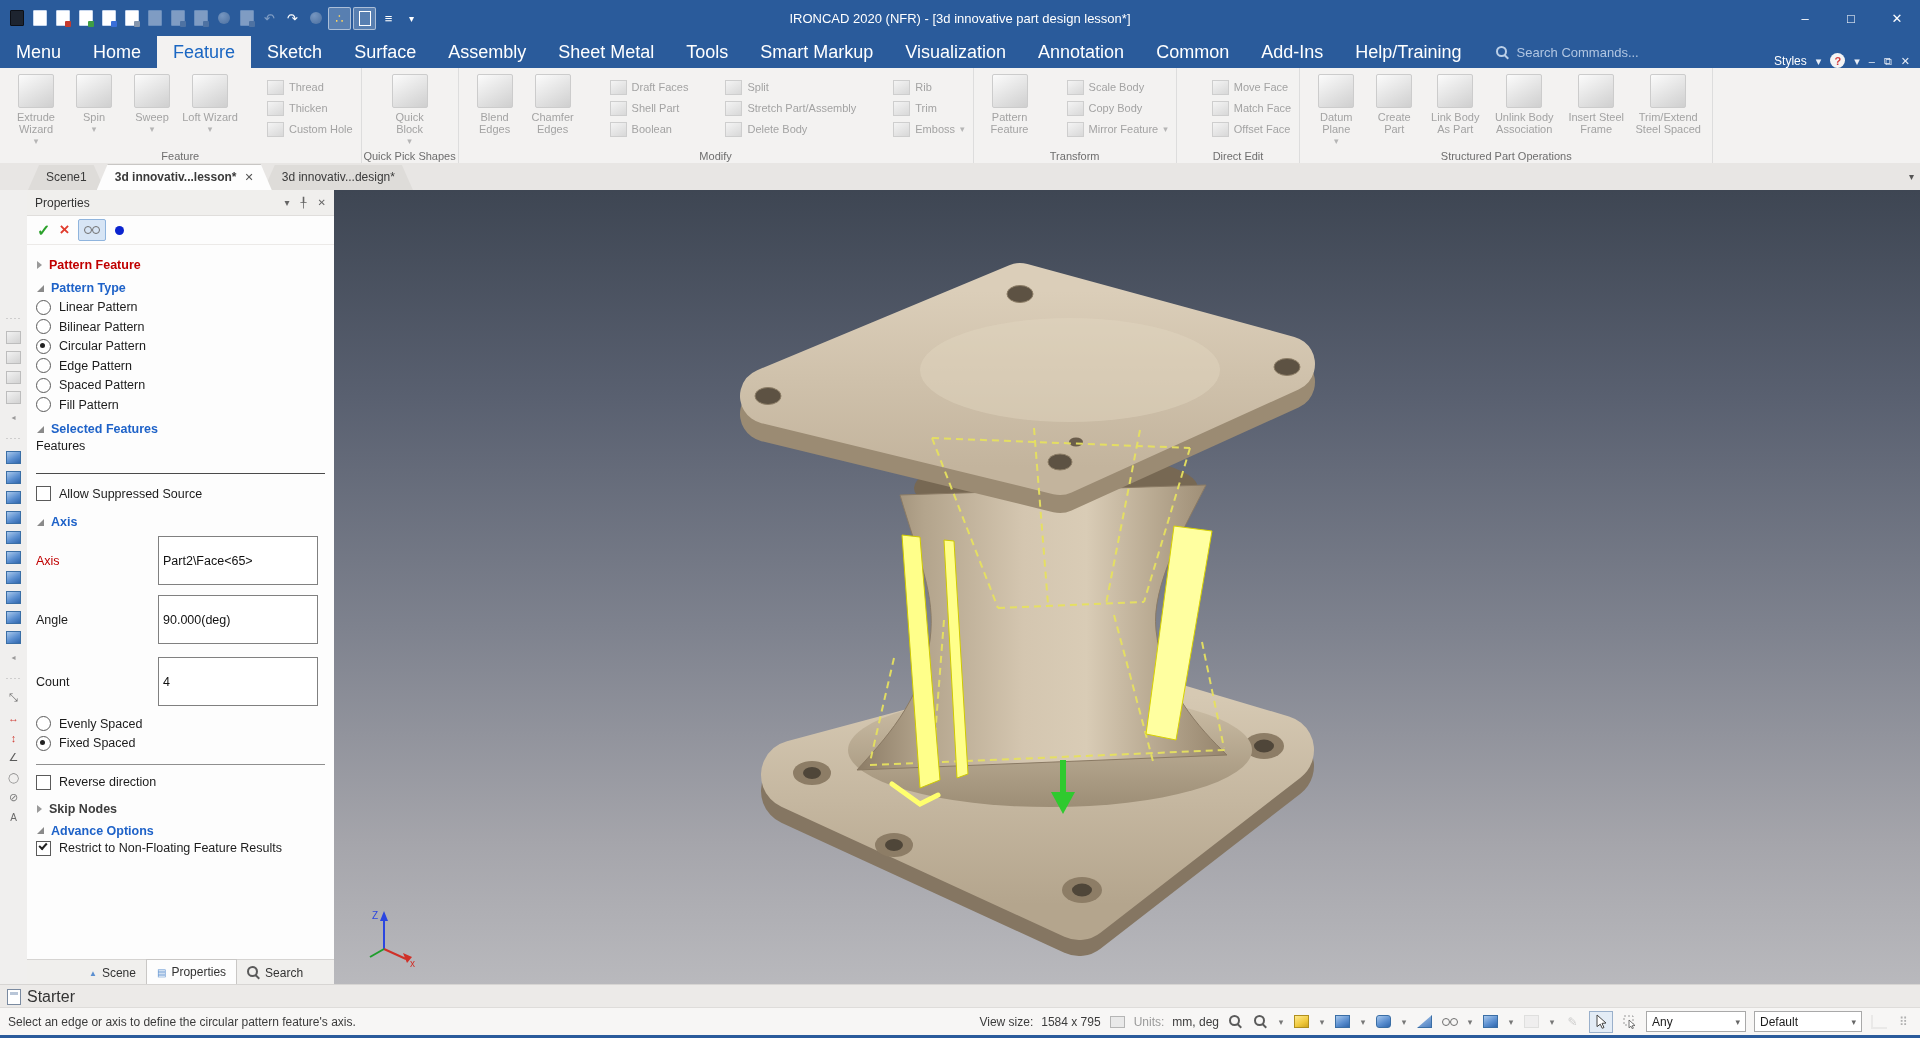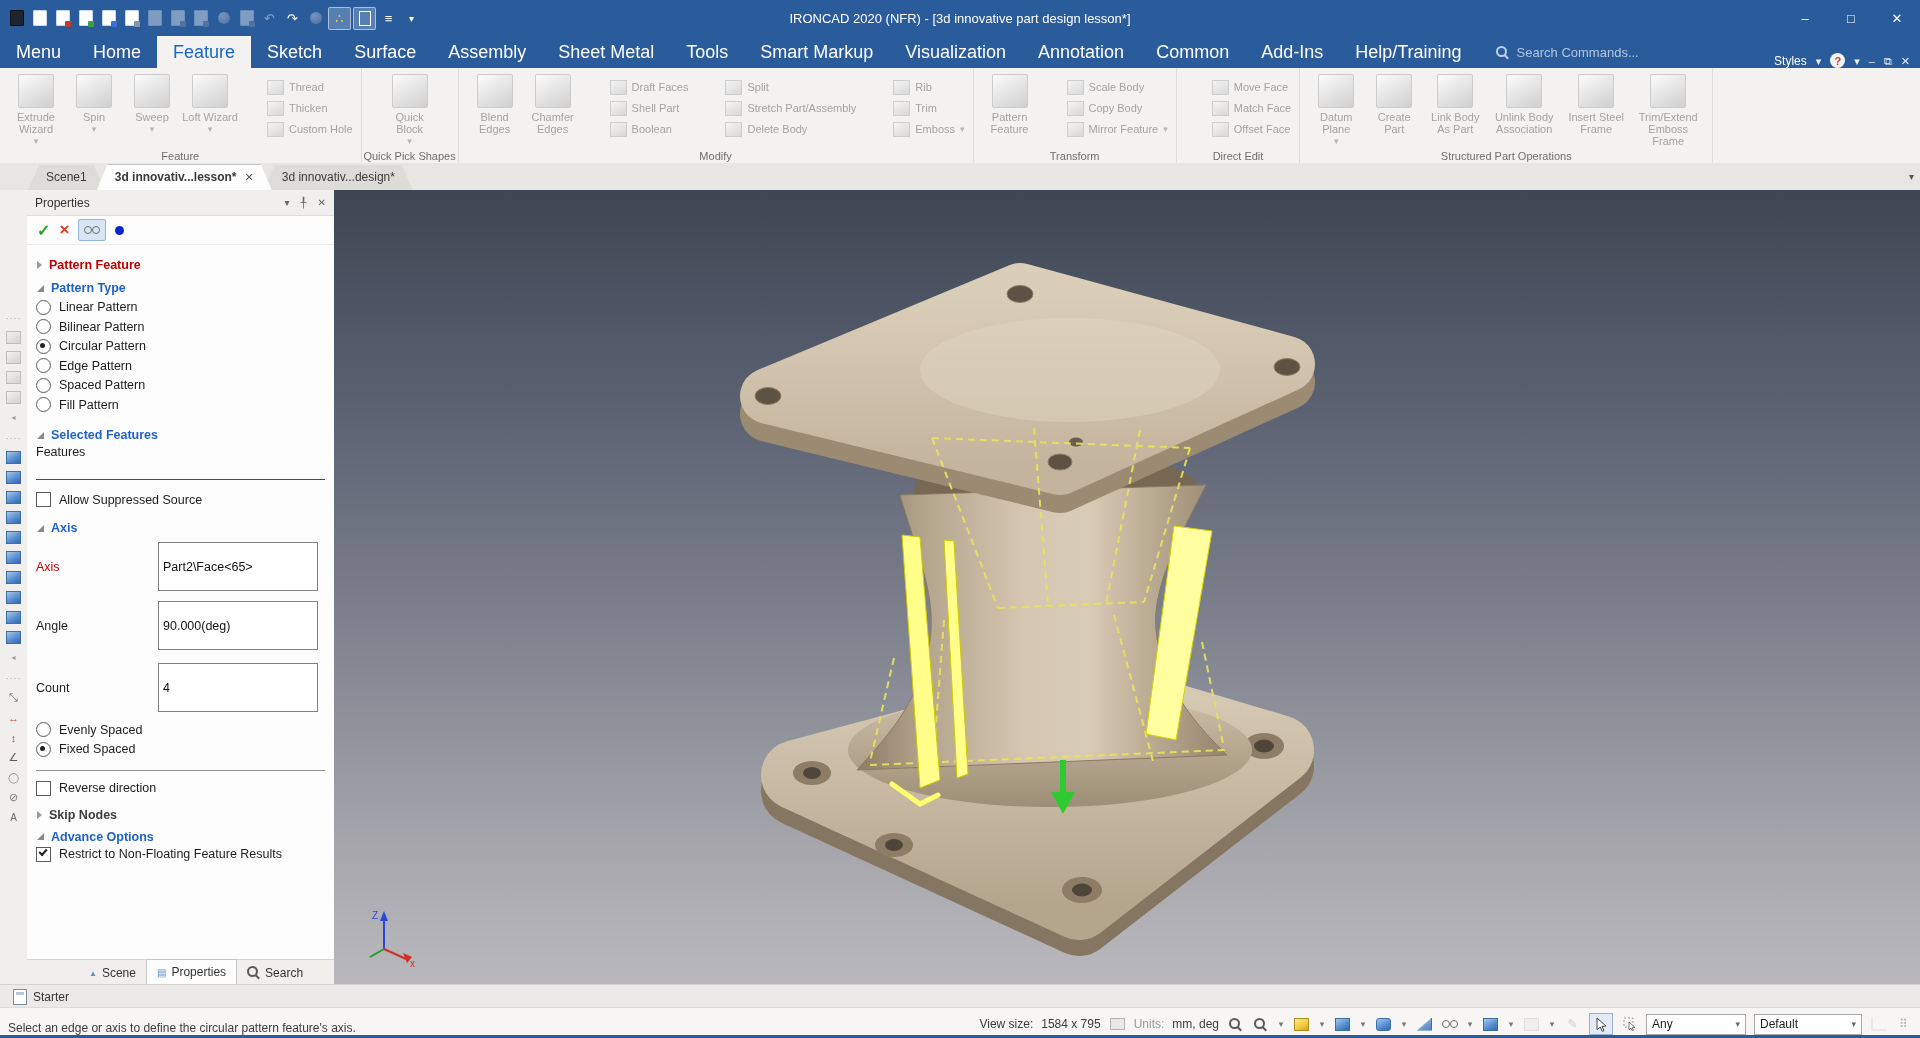--- a/index.html
+++ b/index.html
@@ -125,25 +125,25 @@
   .pti.props::before{content:"▤";color:#5b8fd0;}
 
   
   .viewport{position:absolute;left:334px;top:190px;right:0;bottom:53px;
             background:linear-gradient(180deg,#3e4653 0%,#596070 26%,#7e828e 55%,#a5a5ab 82%,#b9b9bd 100%);}
   .viewport svg.scene{position:absolute;left:0;top:0;}
   .triadbox{position:absolute;left:26px;bottom:18px;width:62px;height:62px;}
 
   
   .starterbar{position:absolute;left:0;right:0;bottom:30px;height:23px;background:#eceae8;border-top:1px solid #d7d5d3;
-              display:flex;align-items:center;gap:6px;padding-left:13px;font-size:12px;color:#333;}
+              display:flex;align-items:center;gap:6px;padding-left:7px;font-size:16px;color:#333;}
   .startico{width:12px;height:14px;border:1px solid #7a8aa0;background:#fff;position:relative;}
   .startico::after{content:"";position:absolute;left:2px;top:2px;right:2px;height:3px;background:#b9c6d8;}
   .statusbar{position:absolute;left:0;right:0;bottom:3px;height:27px;background:#f7f6f5;border-top:1px solid #dedcda;
-             display:flex;align-items:flex-end;padding:0 8px;font-size:12px;color:#3c3c3c;gap:8px;}
+             display:flex;align-items:center;padding:0 8px;font-size:12px;color:#3c3c3c;gap:8px;}
   .sright{margin-left:auto;display:flex;align-items:center;gap:8px;}
   .slab{color:#9a9a9a;}
   .sico{width:17px;height:17px;display:flex;align-items:center;justify-content:center;}
   .sico.caret{width:8px;color:#777;font-size:9px;} .sico.caret::before{content:"▾";}
   .sico.dis{opacity:.4;}
   .ycube{width:13px;height:11px;background:linear-gradient(150deg,#ffe98c,#f0c93c 60%,#cfa51d);border:1px solid #b08f1d;}
   .wedge{width:13px;height:11px;background:linear-gradient(150deg,#a9c8ec,#4d7fc0);border:1px solid #3a6ea5;clip-path:polygon(0 100%,100% 0,100% 100%);}
   .ghost{width:13px;height:11px;background:#e4e4e4;border:1px solid #bdbdbd;}
   .brush::before{content:"✎";color:#8a8a8a;}
   .monico{width:13px;height:10px;border:1px solid #b5b5b5;background:#e9e9e9;}
@@ -410,21 +410,21 @@
     <div class="bigbtn" style="width:72px">
         <span class="bigicon"></span>
         <span>Unlink Body Association</span>
       </div>
     <div class="bigbtn" style="width:68px">
         <span class="bigicon"></span>
         <span>Insert Steel Frame</span>
       </div>
     <div class="bigbtn" style="width:72px">
         <span class="bigicon"></span>
-        <span>Trim/Extend Emboss Frame</span>
+        <span>Trim/Extend Steel Spaced</span>
       </div>
     <div class="glabel">Structured Part Operations</div>
   </div>
 </div>
 
 <div class="doctabs">
   <div class="dtab">
       <span>Scene1</span>
     </div>
   <div class="dtab active">
@@ -540,21 +540,21 @@
       </div>
     <div class="rrow">
         <span class="radio"></span>
         <span>Spaced Pattern</span>
       </div>
     <div class="rrow">
         <span class="radio"></span>
         <span>Fill Pattern</span>
       </div>
 
-    <div class="sect blue" style="margin-top:16px;">
+    <div class="sect blue" style="margin-top:10px;">
         <span class="tri-e"></span>
         <span>Selected Features</span>
       </div>
     <div class="featrow">
       <span class="featlbl">Features</span>
     </div>
     <div class="rrow" style="margin-top:12px;">
         <span class="cb"></span>
         <span>Allow Suppressed Source</span>
       </div>

